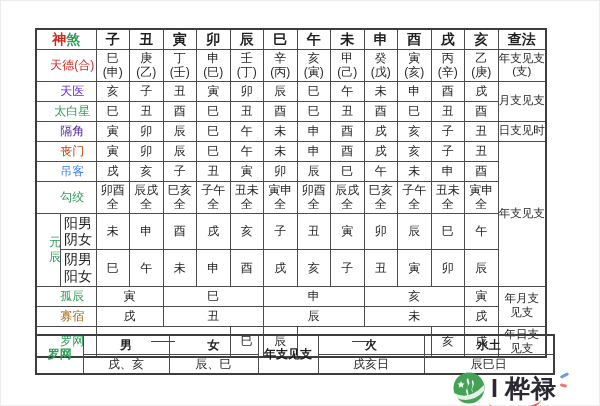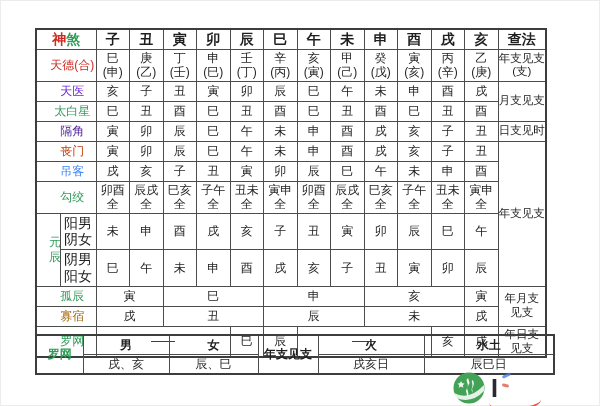--- a/index.html
+++ b/index.html
@@ -336,17 +336,18 @@
 <div class="watermark">
   <svg class="wm-logo" viewBox="0 0 34 34">
     <circle cx="17" cy="17" r="15.5" fill="#44a257"></circle>
     <path d="M2 22 Q17 30 32 14 L32 20 Q20 33 4 27 Z" fill="#ffffff" opacity="0.85"></path>
     <path d="M16 7 L17.5 12 L15 17 L16.5 23 L15.5 26 L14 20 L16 14 L14.5 9 Z" fill="#ffffff"></path>
     <path d="M21 9 L22 13 L20 18 L21 22 L19.5 19 L20.5 14 L19.8 10 Z" fill="#eafaf0"></path>
     <path d="M9 10 l1.2 2.2 2.4 0.4 -1.8 1.7 0.5 2.4 -2.3 -1.2 -2.2 1.2 0.5 -2.4 -1.8 -1.7 2.4 -0.4 Z" fill="#ffffff" opacity="0.9"></path>
   </svg>
   <div class="wm-text">
     <span>I</span>
+    <span>桦禄</span>
     <span class="wm-swoosh"></span>
     <span class="sparkle-blue"></span>
     <span class="sparkle-red"></span>
   </div>
 </div>
 
 </body></html>

